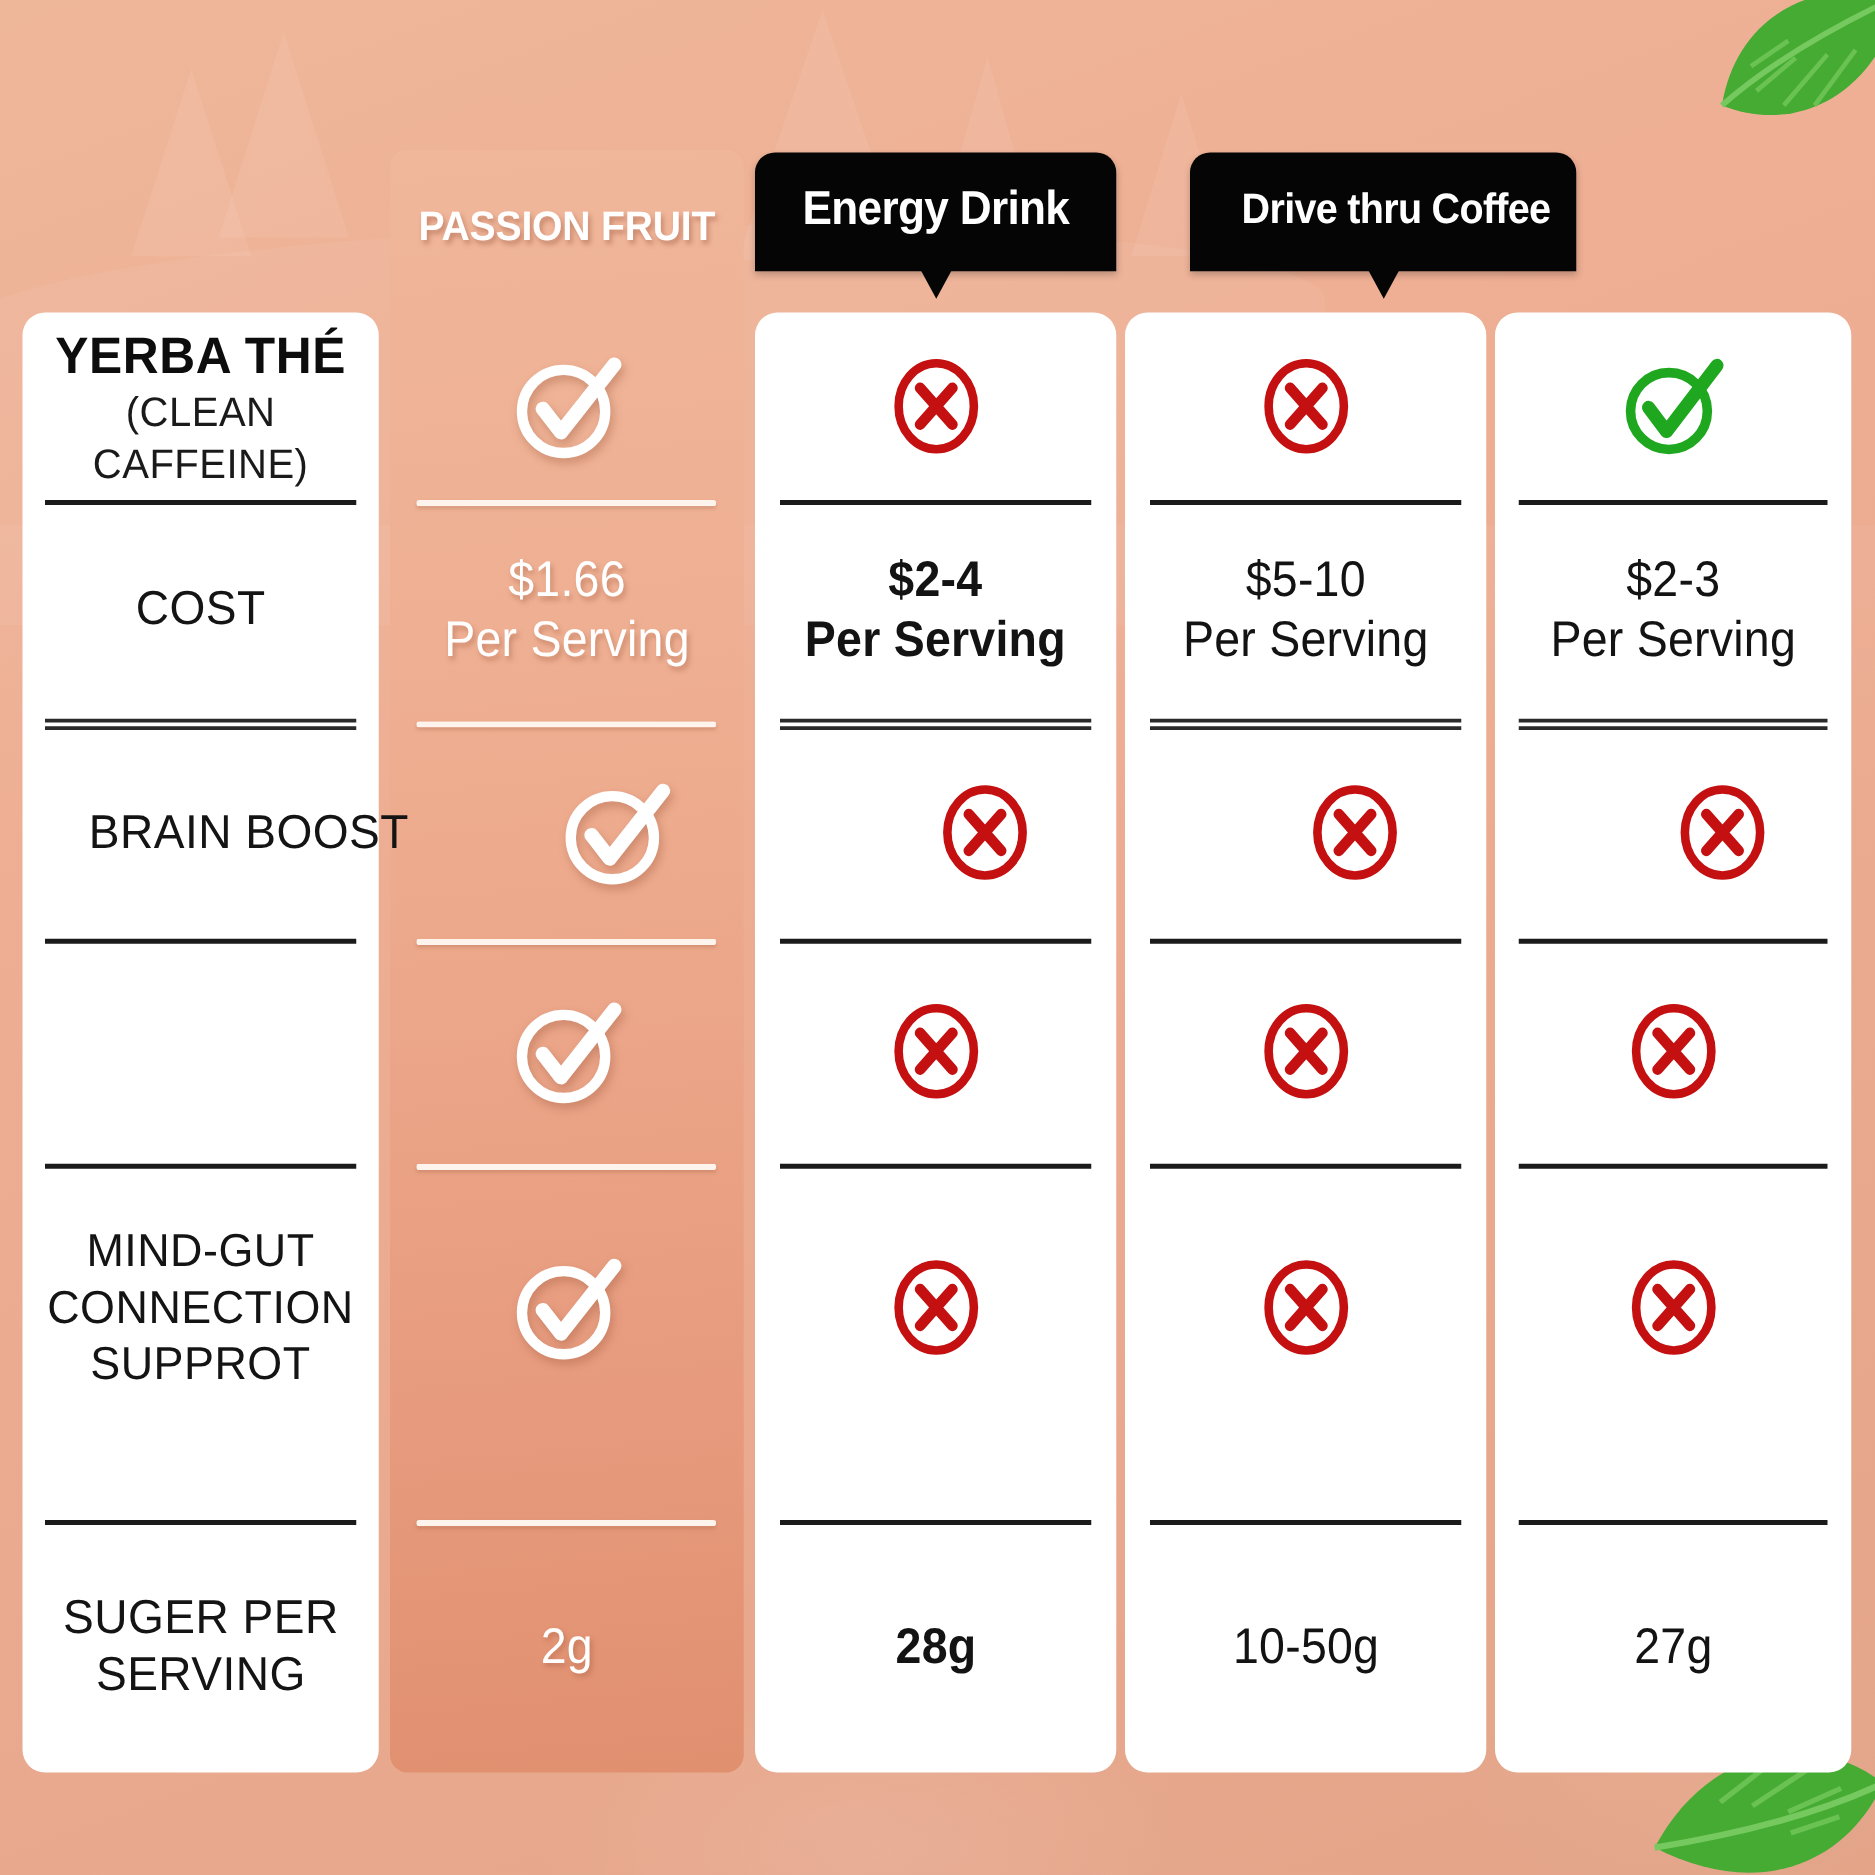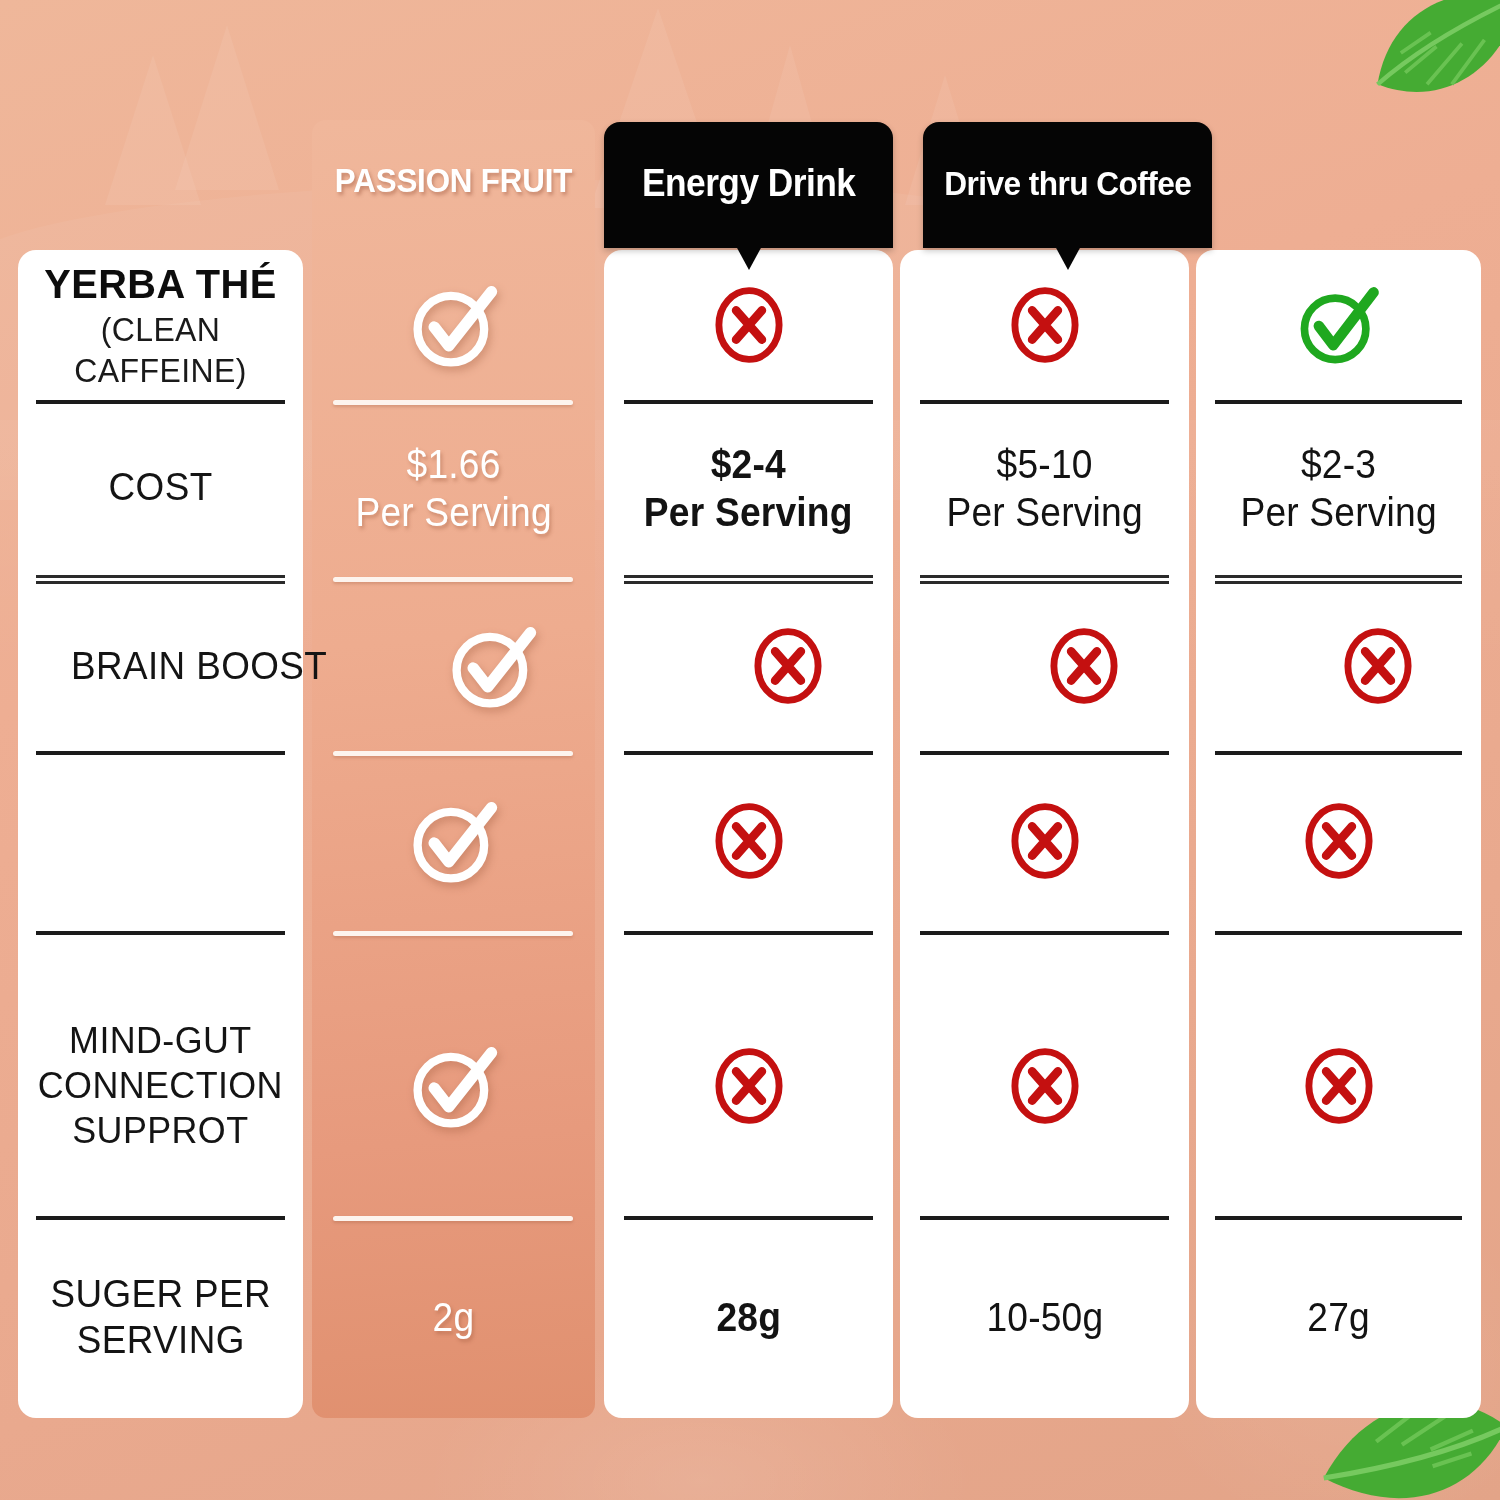--- a/index.html
+++ b/index.html
@@ -76,21 +76,21 @@
     background: linear-gradient(175deg, #f0b79b 0%, #eeac8f 40%, #e79a7d 78%, #e0906f 100%);
   }
   .col-c2 { left: 604px;  width: 289px; background: #ffffff; }
   .col-c3 { left: 900px;  width: 289px; background: #ffffff; }
   .col-c4 { left: 1196px; width: 285px; background: #ffffff; }
 
   
   .tab {
     position: absolute;
     top: 122px;
-    height: 126px;
+    height: 95px;
     background: #050505;
     border-radius: 16px 16px 0 0;
     color: #ffffff;
     display: flex;
     align-items: center;
     justify-content: center;
     box-shadow: 0 3px 6px rgba(0,0,0,0.22);
   }
   .tab-label {
     font-weight: bold;
@@ -104,21 +104,21 @@
     content: "";
     position: absolute;
     left: 50%; bottom: -22px;
     margin-left: -13px;
     width: 0; height: 0;
     border-left: 13px solid transparent;
     border-right: 13px solid transparent;
     border-top: 24px solid #050505;
   }
   .tab-c2 { left: 604px;  width: 289px; }
-  .tab-c3 { left: 923px;  width: 289px; }
+  .tab-c3 { left: 952px;  width: 289px; padding-left: 20px; }
   .tab-c4 { left: 1196px; width: 285px; }
   .tab-c3 .tab-label { font-size: 34px; }
   .tab-c4 .tab-label { font-size: 35px; }
 
   
   .hero-title {
     position: absolute;
     left: 312px; top: 162px;
     width: 283px;
     text-align: center;
@@ -432,21 +432,21 @@
         </span>
       </div>
     </div>
 
     <div class="divider single d-features" style="top:681px;"></div>
     <div class="divider hero-line d-hero" style="top:681px;"></div>
     <div class="divider single d-c2" style="top:681px;"></div>
     <div class="divider single d-c3" style="top:681px;"></div>
     <div class="divider single d-c4" style="top:681px;"></div>
 
-    <div class="row" style="top:715px;height:241px;">
+    <div class="row" style="top:675px;height:241px;">
       <div class="cell cell-features">
         <div class="feat-label tall">
           <span>MIND-GUT</span><br>
           <span>CONNECTION</span><br>
           <span>SUPPROT</span>
         </div>
       </div>
       <div class="cell cell-hero">
         <span class="icon-wrap icon-check-white">
           <svg width="104" height="104" viewBox="0 0 100 100">

